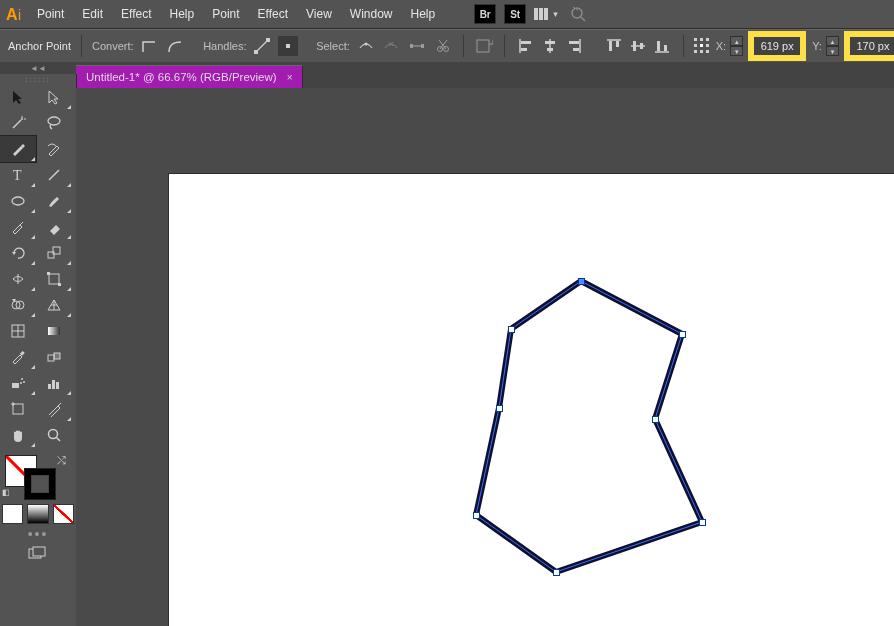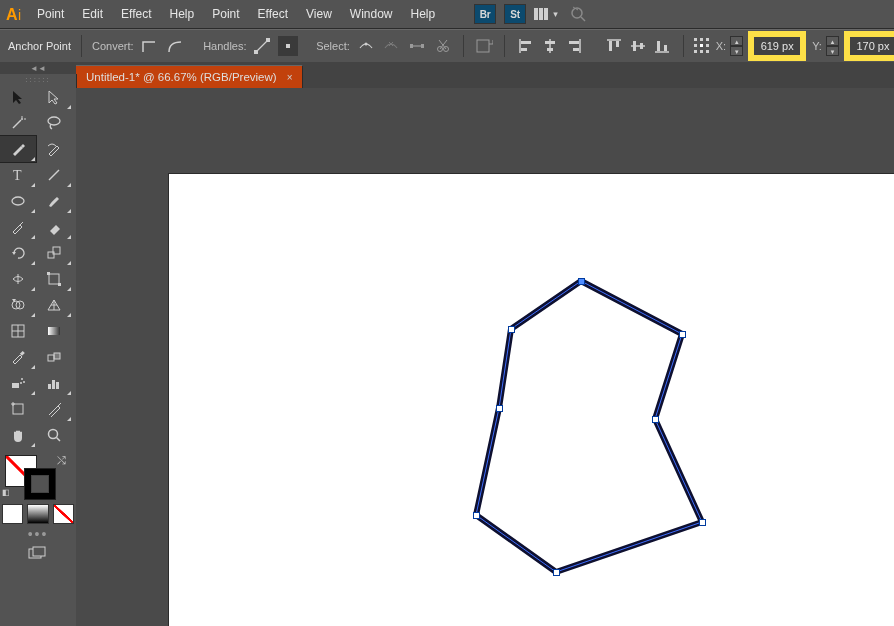--- a/index.html
+++ b/index.html
@@ -39,21 +39,21 @@
     cursor: default;
   }
   .menu-icons {
     display: flex;
     align-items: center;
     margin-left: 30px;
     gap: 8px;
   }
   .square-btn {
     width: 20px; height: 18px;
-    background: #0c4a6e;
+    background: #000000;
     display: flex;
     align-items: center;
     justify-content: center;
     font-size: 10px;
     font-weight: bold;
     color: #d8d8d8;
     border: 1px solid #333;
   }
   .workspace-btn {
     width: 26px; height: 16px;
@@ -134,21 +134,21 @@
     position: absolute;
     left: 76px; top: 62px;
     right:0;
     height: 26px;
     background: #434343;
     display:flex;
     align-items:flex-end;
   }
   .tab {
     height: 22px;
-    background: #c2410c;
+    background: #a21caf;
     border-top:1px solid #666;
     border-right:1px solid #2b2b2b;
     display:flex;align-items:center;
     padding: 0 10px;
     gap:10px;
     font-size:11.5px;
     color:#dedede;
   }
   .tab .close{font-size:10px;color:#cfcfcf;cursor:default;}
 

